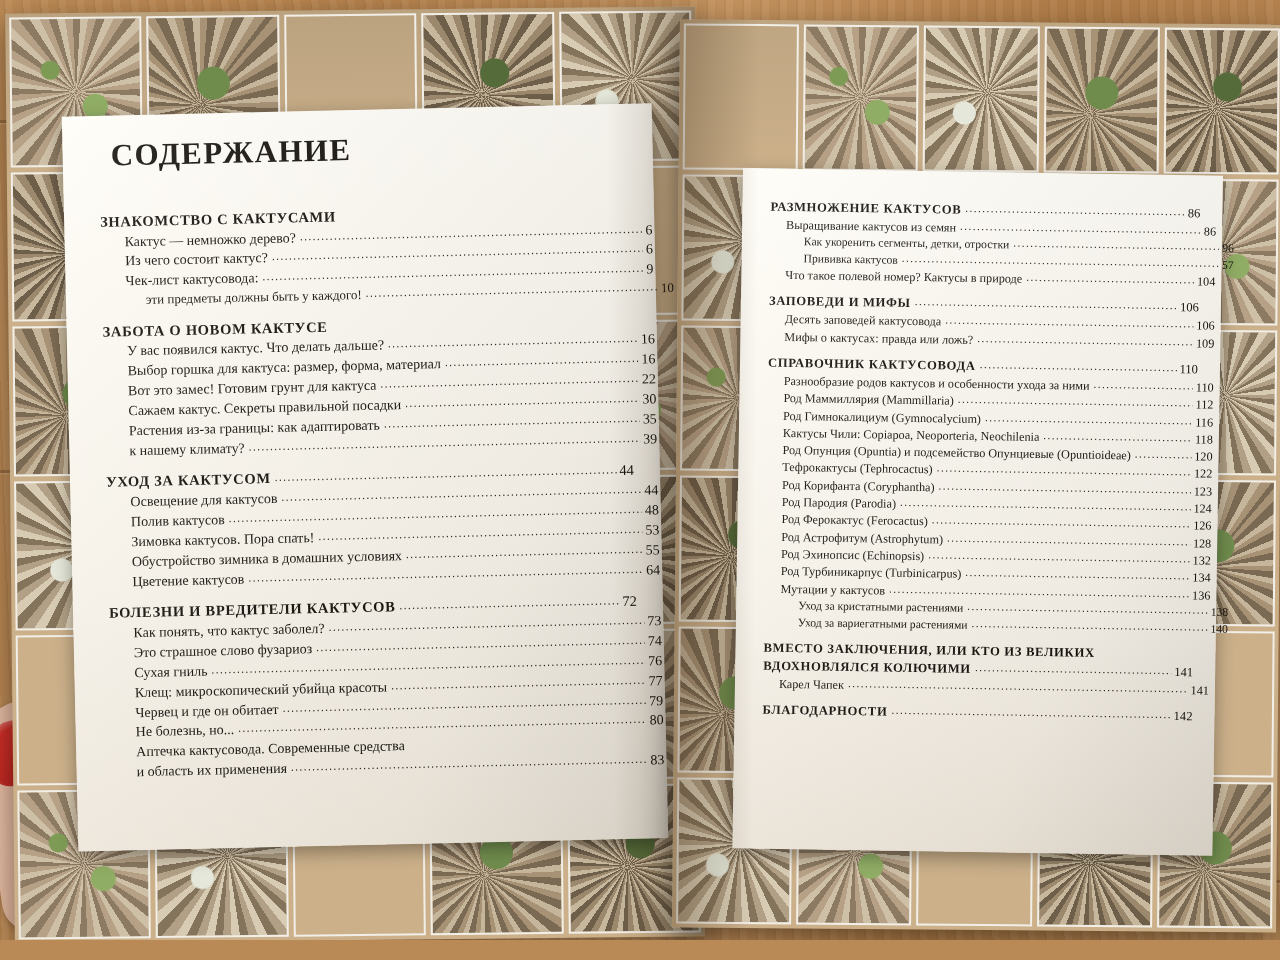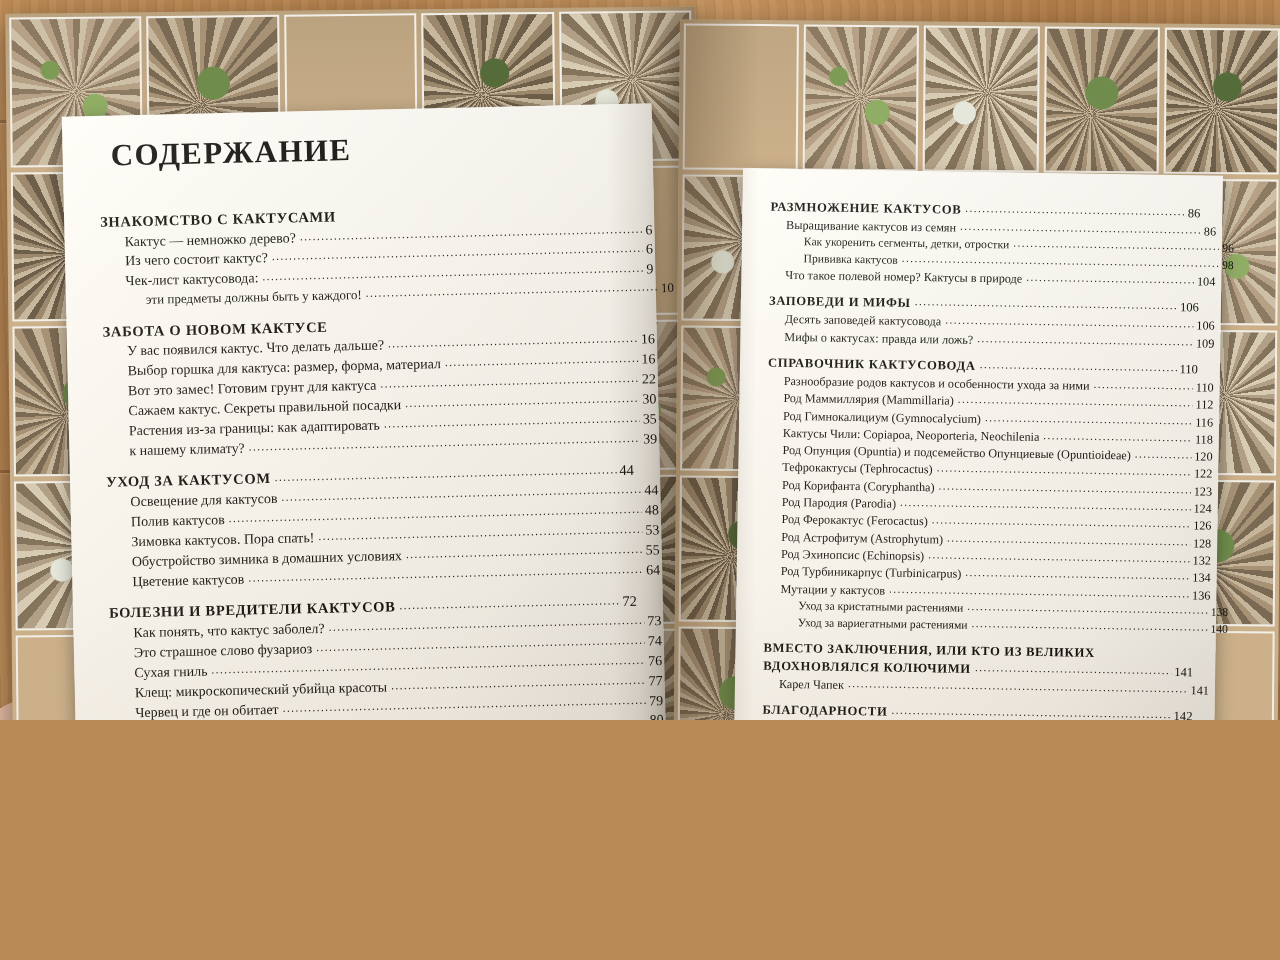--- a/index.html
+++ b/index.html
@@ -11,21 +11,21 @@
     height: 960px;
     overflow: hidden;
     font-family: "Liberation Serif", serif;
     background: #b98a55;
   }
 
   #scene {
     position: absolute;
     inset: 0;
     width: 1280px;
-    height: 720px;
+    height: 940px;
     overflow: hidden;
   }
 
   
   .table-bg {
     position: absolute;
     inset: 0;
     background:
       repeating-linear-gradient(88deg,
         rgba(0,0,0,0.05) 0px,
@@ -503,21 +503,21 @@
                   <span class="pg">86</span>
                 </div>
                 <div class="row lvl-2">
                   <span class="txt">Как укоренить сегменты, детки, отростки</span>
                   <span class="dots">................................................................................................................................................................</span>
                   <span class="pg">96</span>
                 </div>
                 <div class="row lvl-2">
                   <span class="txt">Прививка кактусов</span>
                   <span class="dots">................................................................................................................................................................</span>
-                  <span class="pg">98</span>
+                  <span class="pg">57</span>
                 </div>
                 <div class="row lvl-1">
                   <span class="txt">Что такое полевой номер? Кактусы в природе</span>
                   <span class="dots">................................................................................................................................................................</span>
                   <span class="pg">104</span>
                 </div>
               </div>
               <div class="group">
                 <div class="row lvl-h">
                   <span class="txt">ЗАПОВЕДИ И МИФЫ</span>

